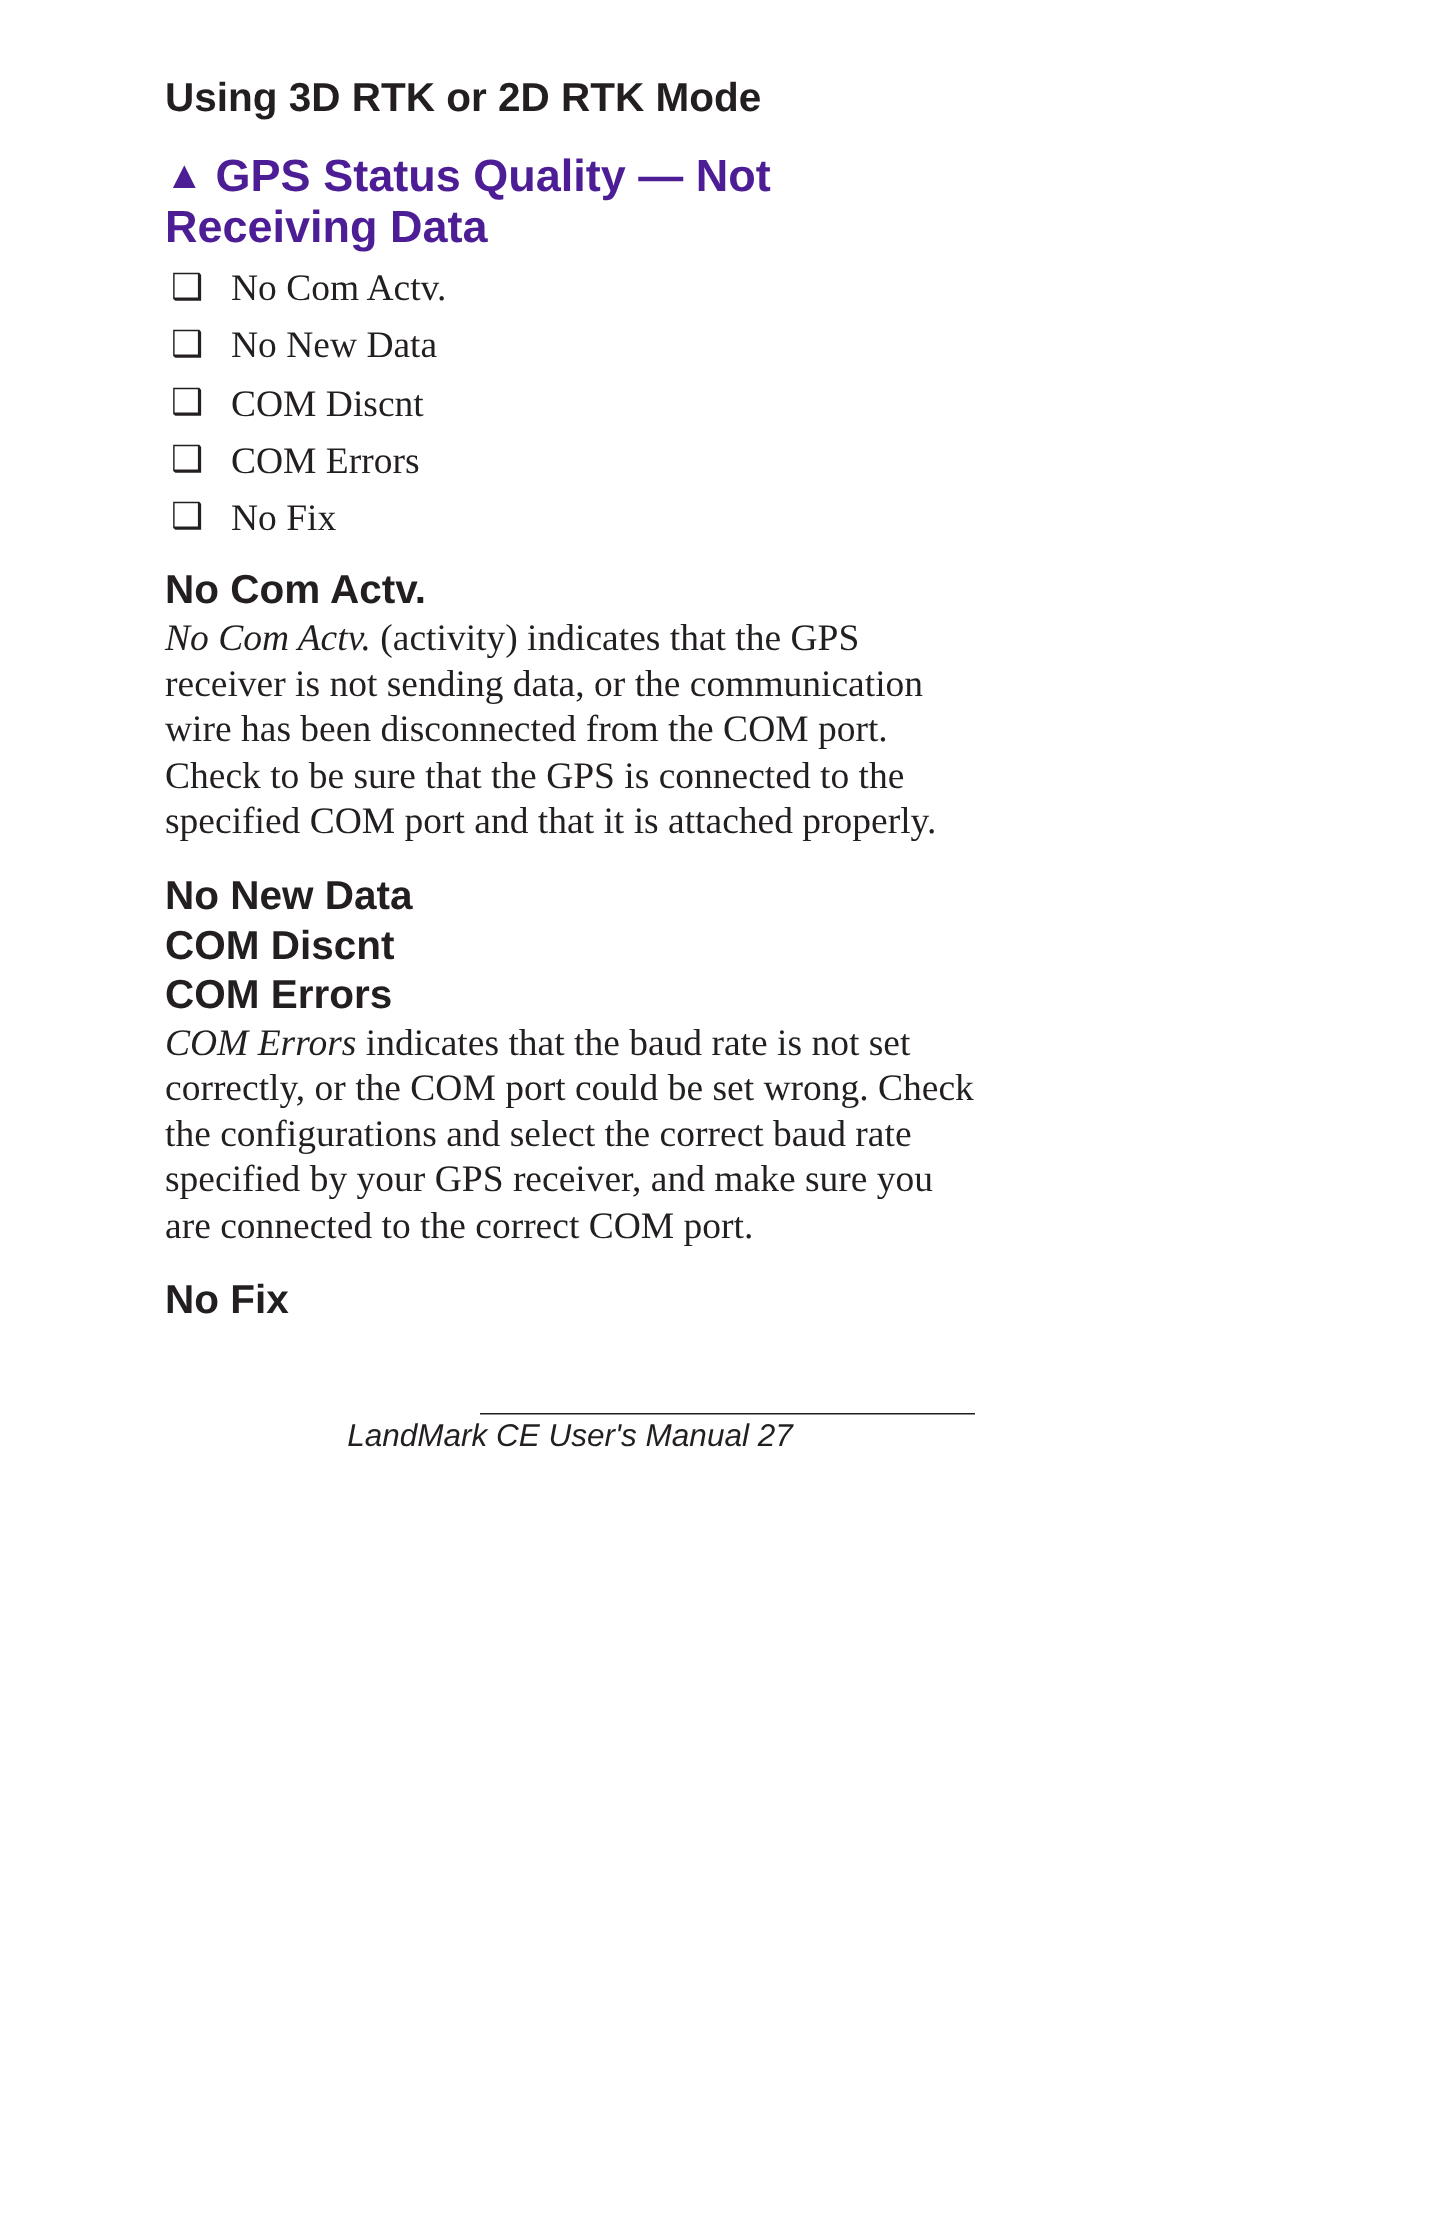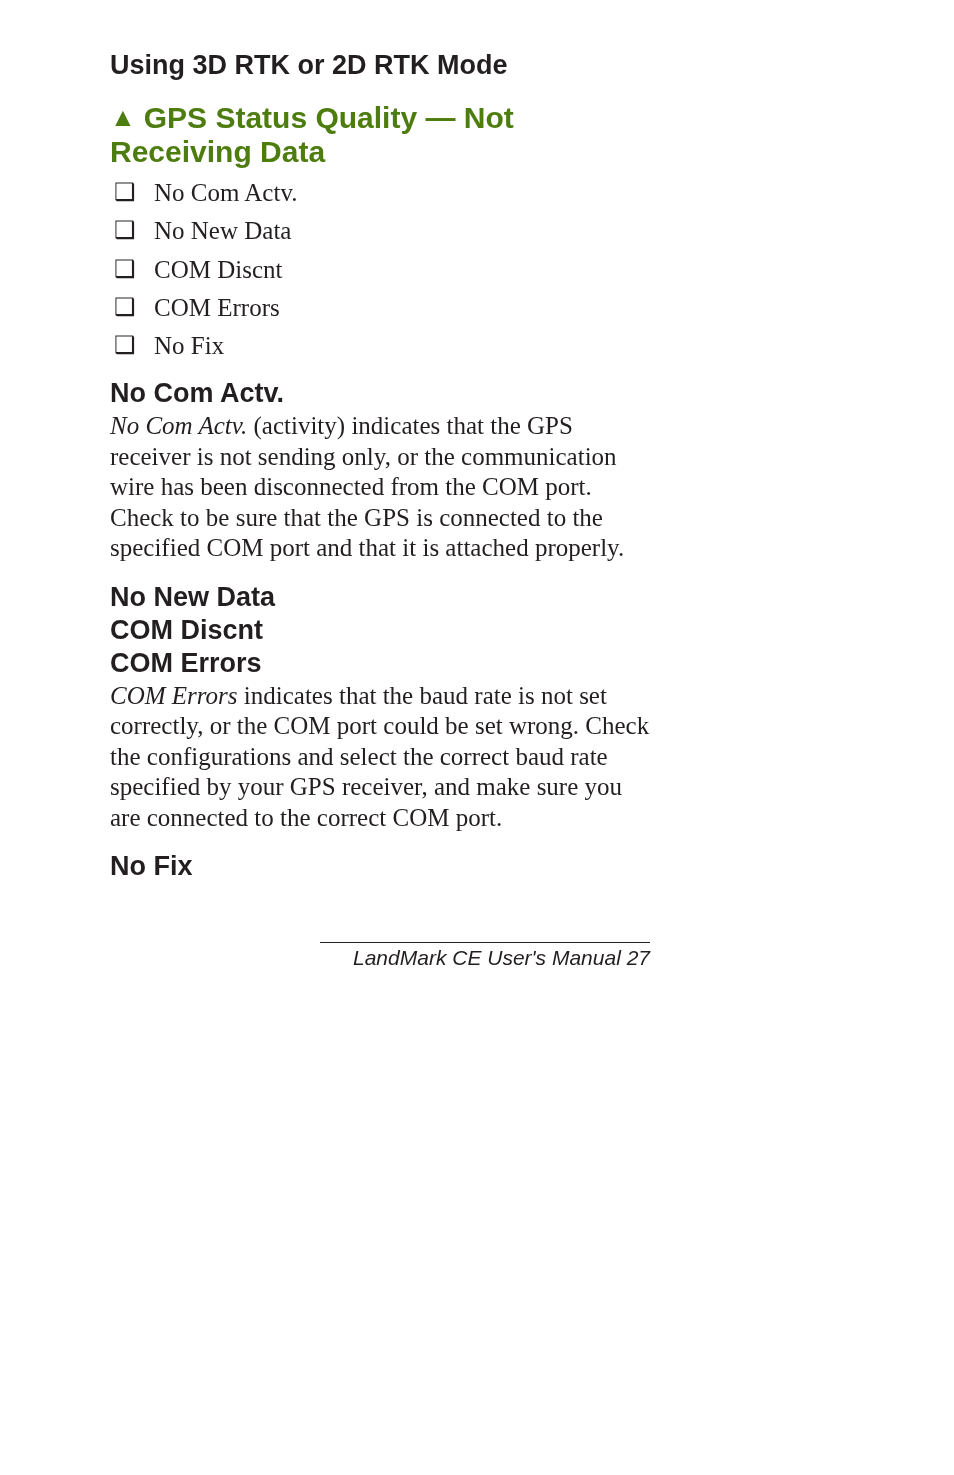--- a/index.html
+++ b/index.html
@@ -20,21 +20,21 @@
     font-weight: 700;
     font-size: 27px;
     margin: 0 0 2px 0;
     color: #231f20;
   }
   h2.section {
     font-family: "Helvetica Neue", Helvetica, Arial, sans-serif;
     font-weight: 700;
     font-size: 30px;
     margin: 20px 0 2px 0;
-    color: #4d7c0f;
+    color: #4c1d95;
   }
   p.body {
     font-size: 25px;
     line-height: 1.22;
     margin: 0 0 18px 0;
     color: #231f20;
   }
   p.body-tight {
     font-size: 25px;
     line-height: 1.22;
@@ -74,21 +74,21 @@
   .footer-rule {
     border: none;
     border-top: 1.5px solid #231f20;
     width: 330px;
     margin: 0 0 3px auto;
   }
   .footer-text {
     font-family: "Helvetica Neue", Helvetica, Arial, sans-serif;
     font-style: italic;
     font-size: 21px;
-    text-align: right;
+    text-align: center;
     color: #231f20;
     margin: 0;
   }
 </style>
 </head>
 <body>
 
 <div class="page">
 
   <h3 class="sub">Using 3D RTK or 2D RTK Mode</h3>
@@ -100,21 +100,21 @@
   <ul class="check">
     <li>No Com Actv.</li>
     <li>No New Data</li>
     <li>COM Discnt</li>
     <li>COM Errors</li>
     <li>No Fix</li>
   </ul>
 
   <h3 class="sub">No Com Actv.</h3>
   <p class="body">
-    <span class="italic">No Com Actv.</span><span> (activity) indicates that the GPS receiver is not sending only, or the communication wire has been disconnected from the COM port. Check to be sure that the GPS is connected to the specified COM port and that it is attached properly.</span>
+    <span class="italic">No Com Actv.</span><span> (activity) indicates that the GPS receiver is not sending data, or the communication wire has been disconnected from the COM port. Check to be sure that the GPS is connected to the specified COM port and that it is attached properly.</span>
   </p>
 
   <h3 class="sub">No New Data</h3>
 
   <h3 class="sub">COM Discnt</h3>
 
   <h3 class="sub">COM Errors</h3>
   <p class="body">
     <span class="italic">COM Errors</span><span> indicates that the baud rate is not set  correctly, or the COM port could be set wrong. Check the configurations and select the correct baud rate specified by your GPS receiver, and make sure you are connected to the correct COM port.</span>
   </p>

